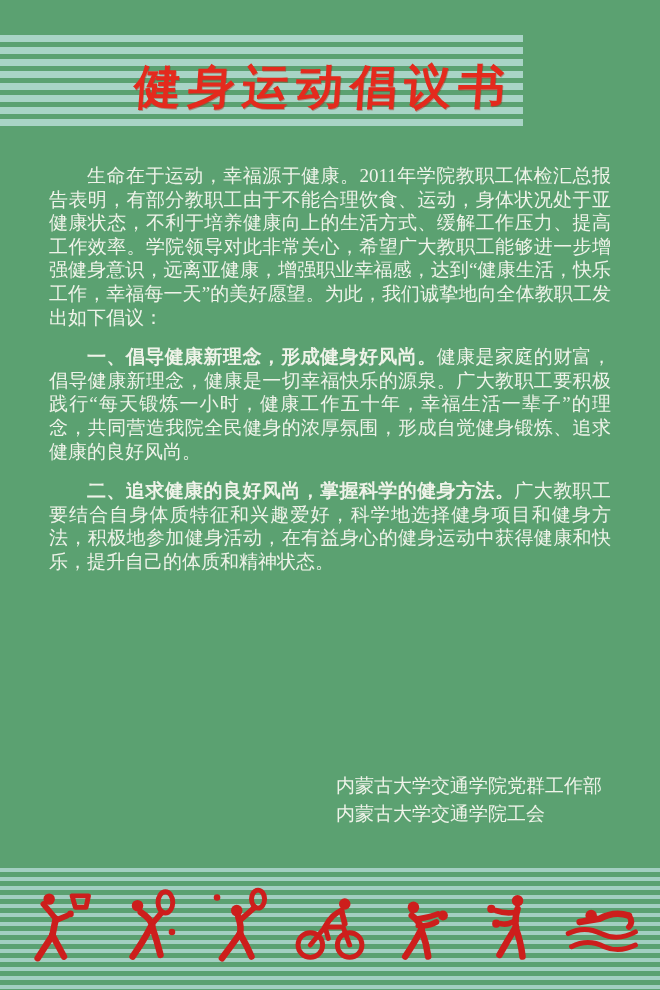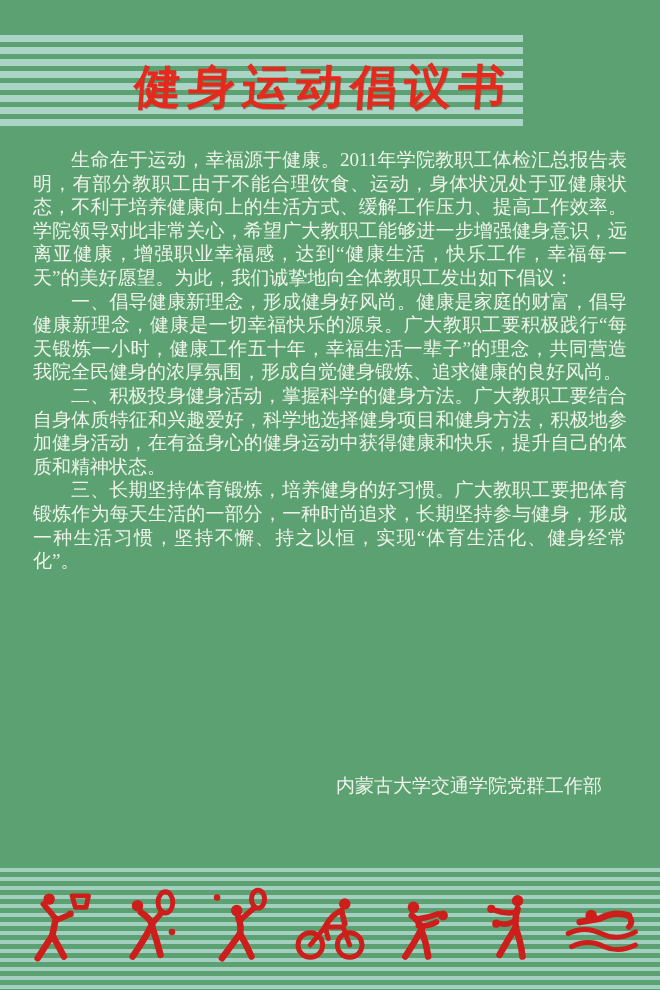--- a/index.html
+++ b/index.html
@@ -38,22 +38,22 @@
   }
   
   .body-text{
     position:absolute;left:33px;top:148px;
     width:594px;
     color:#eff3e9;
     font-size:19px;
     line-height:23.6px;
     text-align:justify;
   }
-  .para{margin:0;text-indent:2em;}
-  .para .lead{font-weight:normal;}
+  .para{margin:16px;text-indent:2em;}
+  .para .lead{font-weight:bold;}
   
   .signature{
     position:absolute;right:58px;top:772px;
     text-align:left;
     color:#eff3e9;
     font-size:19px;
     line-height:28px;
   }
   
   .bottom-band{
@@ -85,26 +85,26 @@
 
 <div class="page">
 
   <div class="top-band"></div>
 
   <div class="title">健身运动倡议书</div>
 
   <div class="body-text">
     <p class="para"><span>生命在于运动，幸福源于健康。2011年学院教职工体检汇总报告表明，有部分教职工由于不能合理饮食、运动，身体状况处于亚健康状态，不利于培养健康向上的生活方式、缓解工作压力、提高工作效率。学院领导对此非常关心，希望广大教职工能够进一步增强健身意识，远离亚健康，增强职业幸福感，达到“健康生活，快乐工作，幸福每一天”的美好愿望。为此，我们诚挚地向全体教职工发出如下倡议：</span></p>
     <p class="para"><b class="lead">一、倡导健康新理念，形成健身好风尚。</b><span>健康是家庭的财富，倡导健康新理念，健康是一切幸福快乐的源泉。广大教职工要积极践行“每天锻炼一小时，健康工作五十年，幸福生活一辈子”的理念，共同营造我院全民健身的浓厚氛围，形成自觉健身锻炼、追求健康的良好风尚。</span></p>
-    <p class="para"><b class="lead">二、积极投身健身活动，掌握科学的健身方法。</b><span>广大教职工要结合自身体质特征和兴趣爱好，科学地选择健身项目和健身方法，积极地参加健身活动，在有益身心的健身运动中获得健康和快乐，提升自己的体质和精神状态。</span></p>
-    <p class="para"><b class="lead">三、长期坚持体育锻炼，培养健身的好习惯。</b><span>广大教职工要把体育锻炼作为每天生活的一部分，一种时尚追求，长期坚持参与健身，形成一种生活习惯，坚持不懈、持之以恒，实现“体育生活化、健身经常化”。</span></p>
+    <p class="para"><b class="lead">二、追求健康的良好风尚，掌握科学的健身方法。</b><span>广大教职工要结合自身体质特征和兴趣爱好，科学地选择健身项目和健身方法，积极地参加健身活动，在有益身心的健身运动中获得健康和快乐，提升自己的体质和精神状态。</span></p>
   </div>
 
   <div class="signature">
     <div>内蒙古大学交通学院党群工作部</div>
+    <div>内蒙古大学交通学院工会</div>
   </div>
 
   <div class="bottom-band"></div>
 
   <div class="pictos">
 
     <span class="picto">
       <svg viewBox="0 0 100 100">
         <circle class="f" cx="38" cy="16" r="7"></circle>
         <path stroke-width="8" d="M46 40 L42 60"></path>

